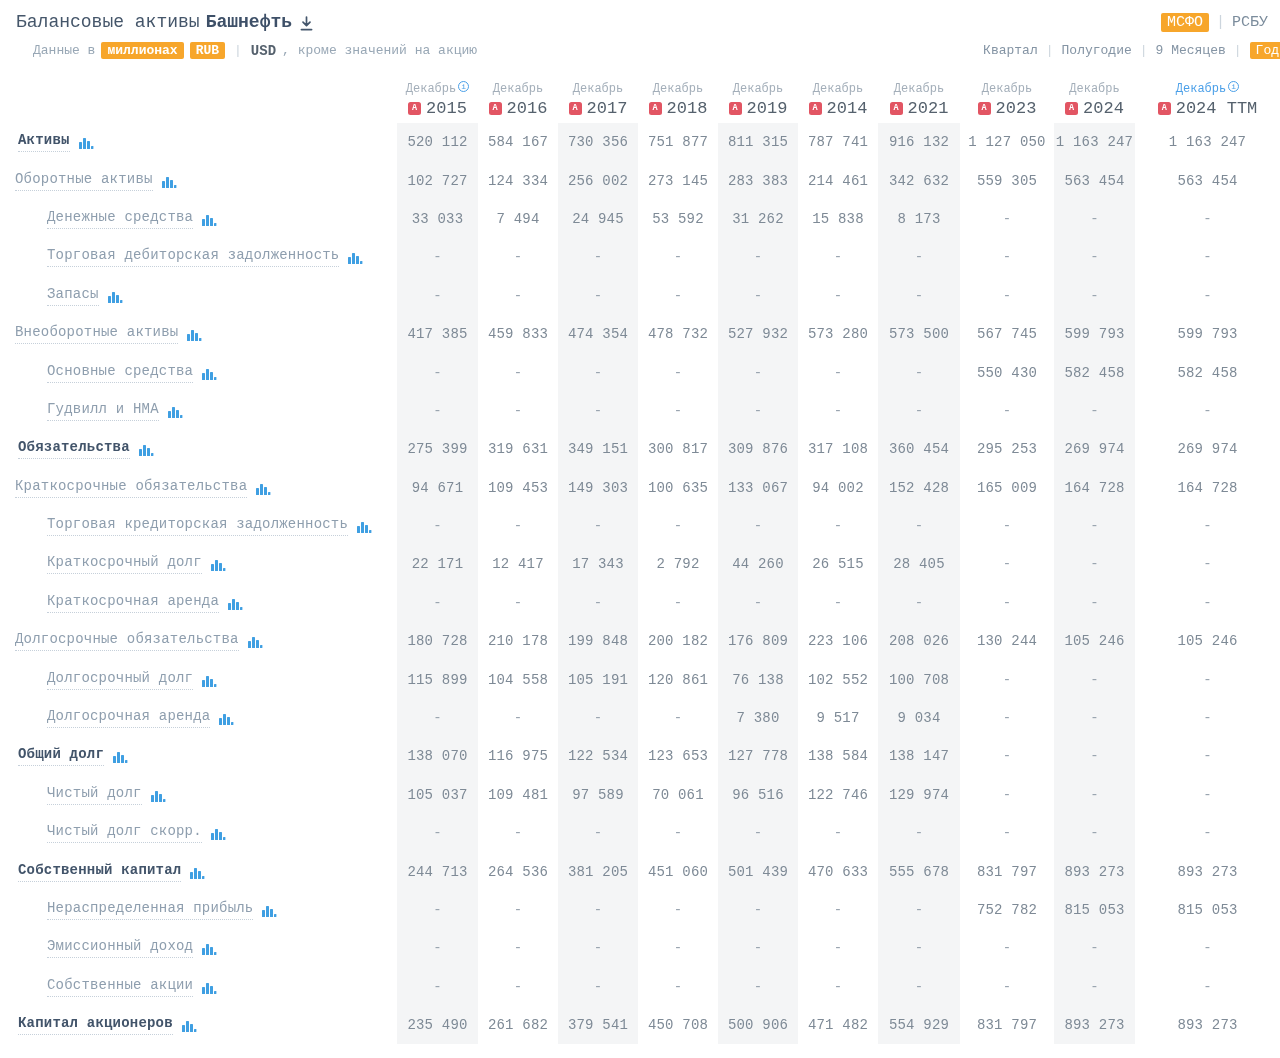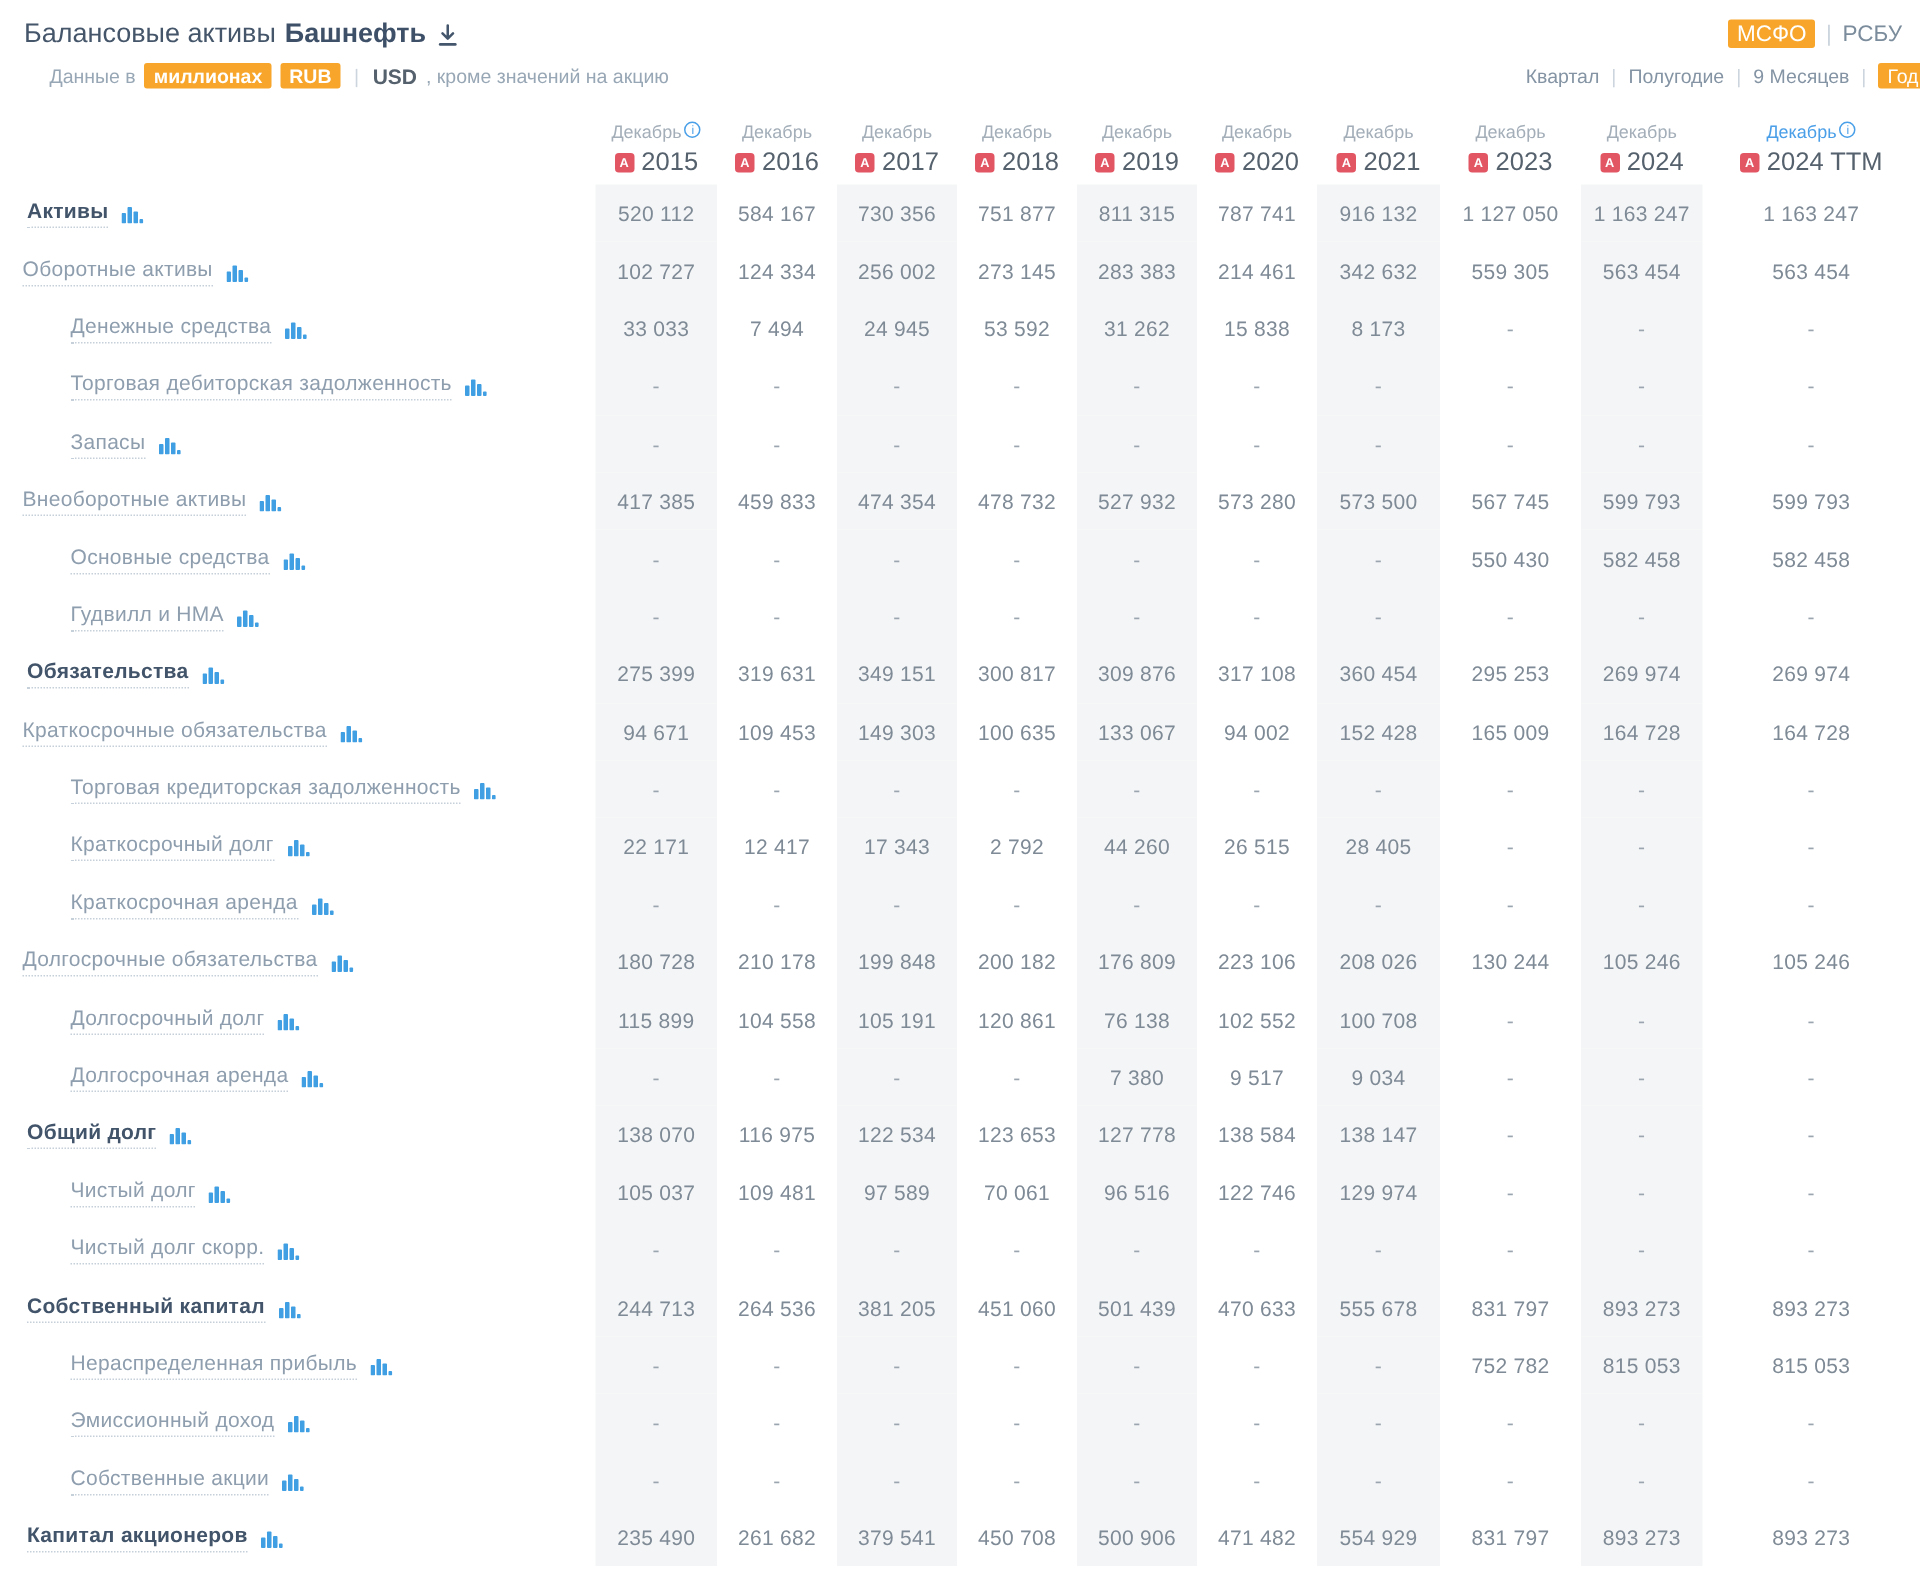--- a/index.html
+++ b/index.html
@@ -1,19 +1,19 @@
 <!DOCTYPE html>
 <html><head>
 <meta charset="utf-8">
 <style>
   * { box-sizing: border-box; margin: 0; padding: 0; }
   html,body { background:#fff; }
   .page {
     width: 1280px; height: 1058px; overflow: hidden; position: relative;
-    background: #fff; font-family: Liberation Sans, sans-serif;
+    background: #fff; font-family: Liberation Mono, monospace;
   }
   
   .hdr1 { display:flex; justify-content:space-between; align-items:center; padding:10px 12px 0 16px; height:34px; }
   .title-wrap { font-size:18px; color:#45566a; display:flex; align-items:center; gap:6px; }
   .title-wrap b { font-weight:700; color:#3e5068; }
   .dl-icon { display:inline-flex; margin-left:2px; position:relative; top:1px; }
   .hdr1-right { font-size:15px; color:#7b8c9c; display:flex; align-items:center; }
   .badge { background:#f7a62b; color:#fff; border-radius:2px; padding:1px 6px; }
   .sep { color:#ccd5dd; margin:0 7px; }
   .hdr2 { display:flex; justify-content:space-between; align-items:center; padding:7px 0 0 33px; font-size:13px; color:#98a7b5; height:26px; }
@@ -132,21 +132,21 @@
         <div class="month">Декабрь</div>
         <div class="yearline">
           <span class="pdf">A</span>
           <span class="year">2019</span>
         </div>
       </div>
       <div class="hcell">
         <div class="month">Декабрь</div>
         <div class="yearline">
           <span class="pdf">A</span>
-          <span class="year">2020</span>
+          <span class="year">2014</span>
         </div>
       </div>
       <div class="hcell">
         <div class="month">Декабрь</div>
         <div class="yearline">
           <span class="pdf">A</span>
           <span class="year">2021</span>
         </div>
       </div>
       <div class="hcell">

